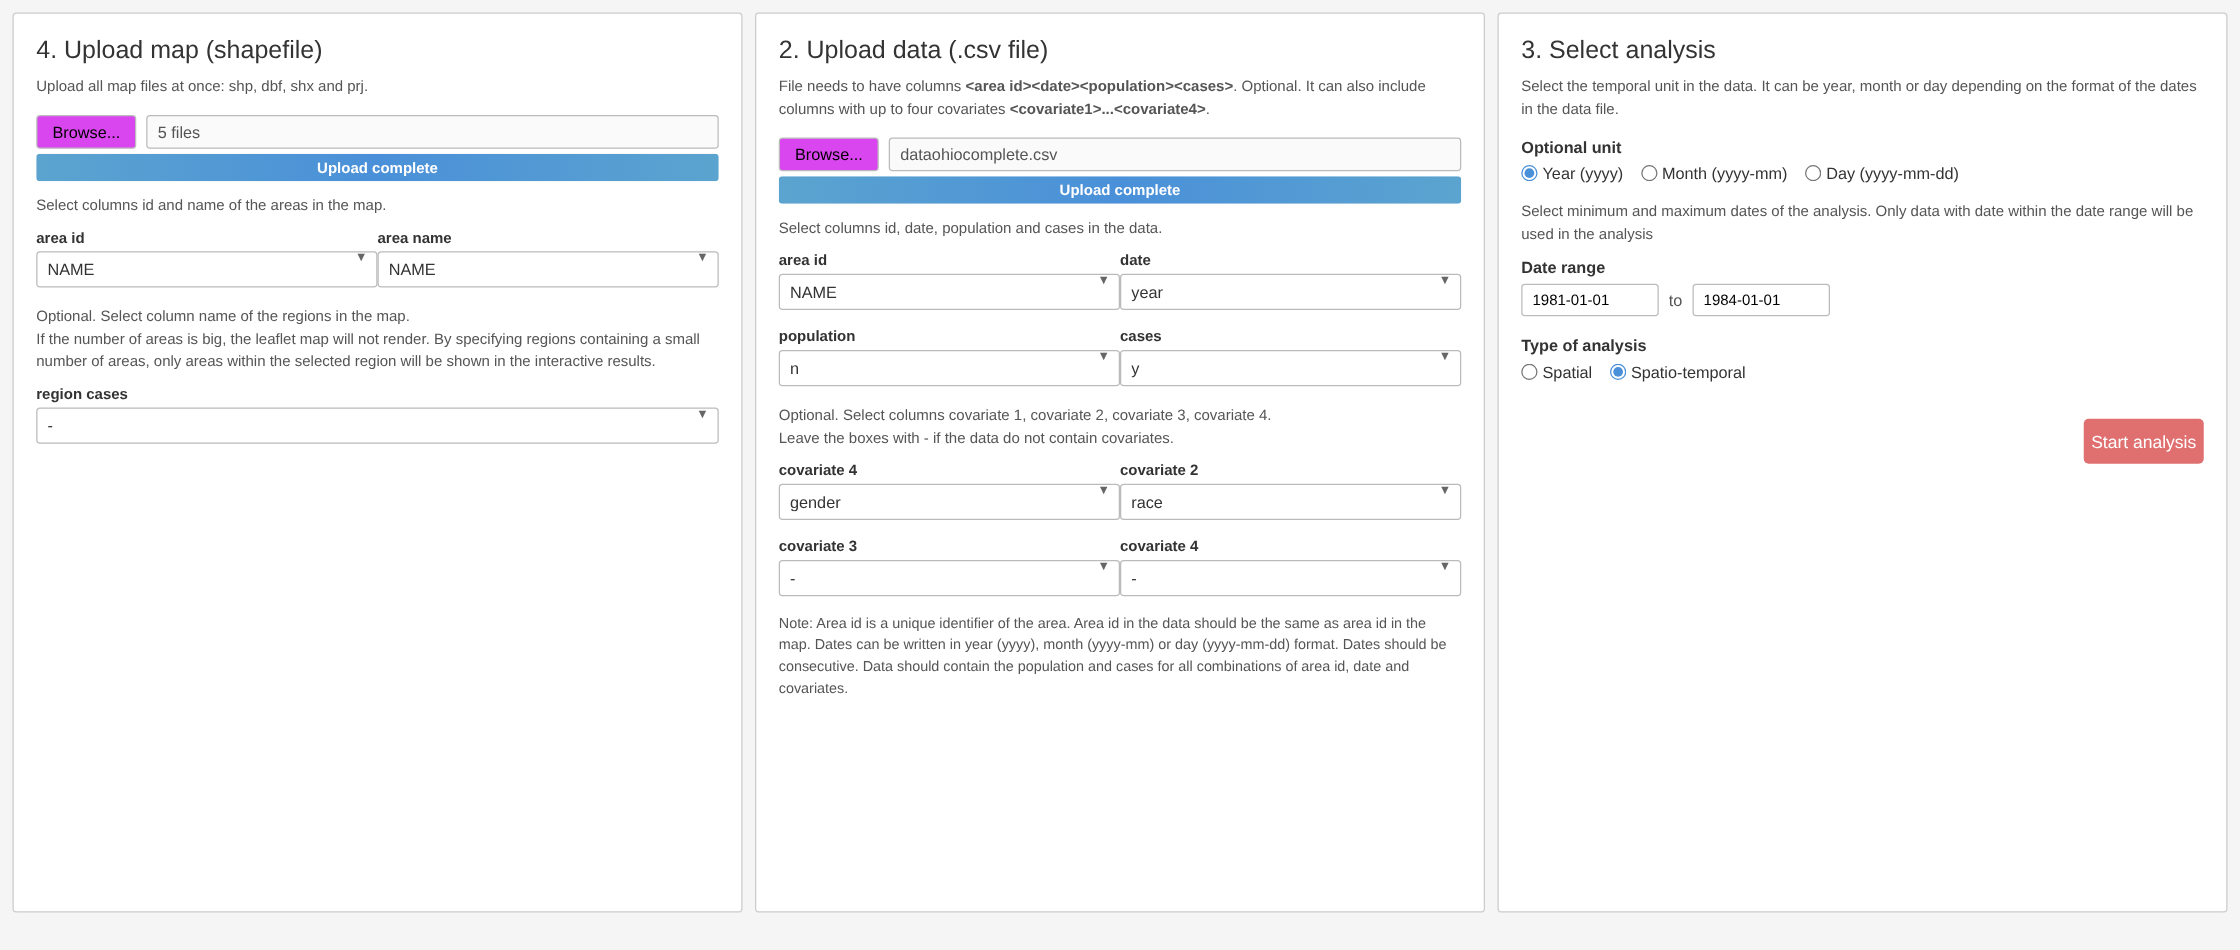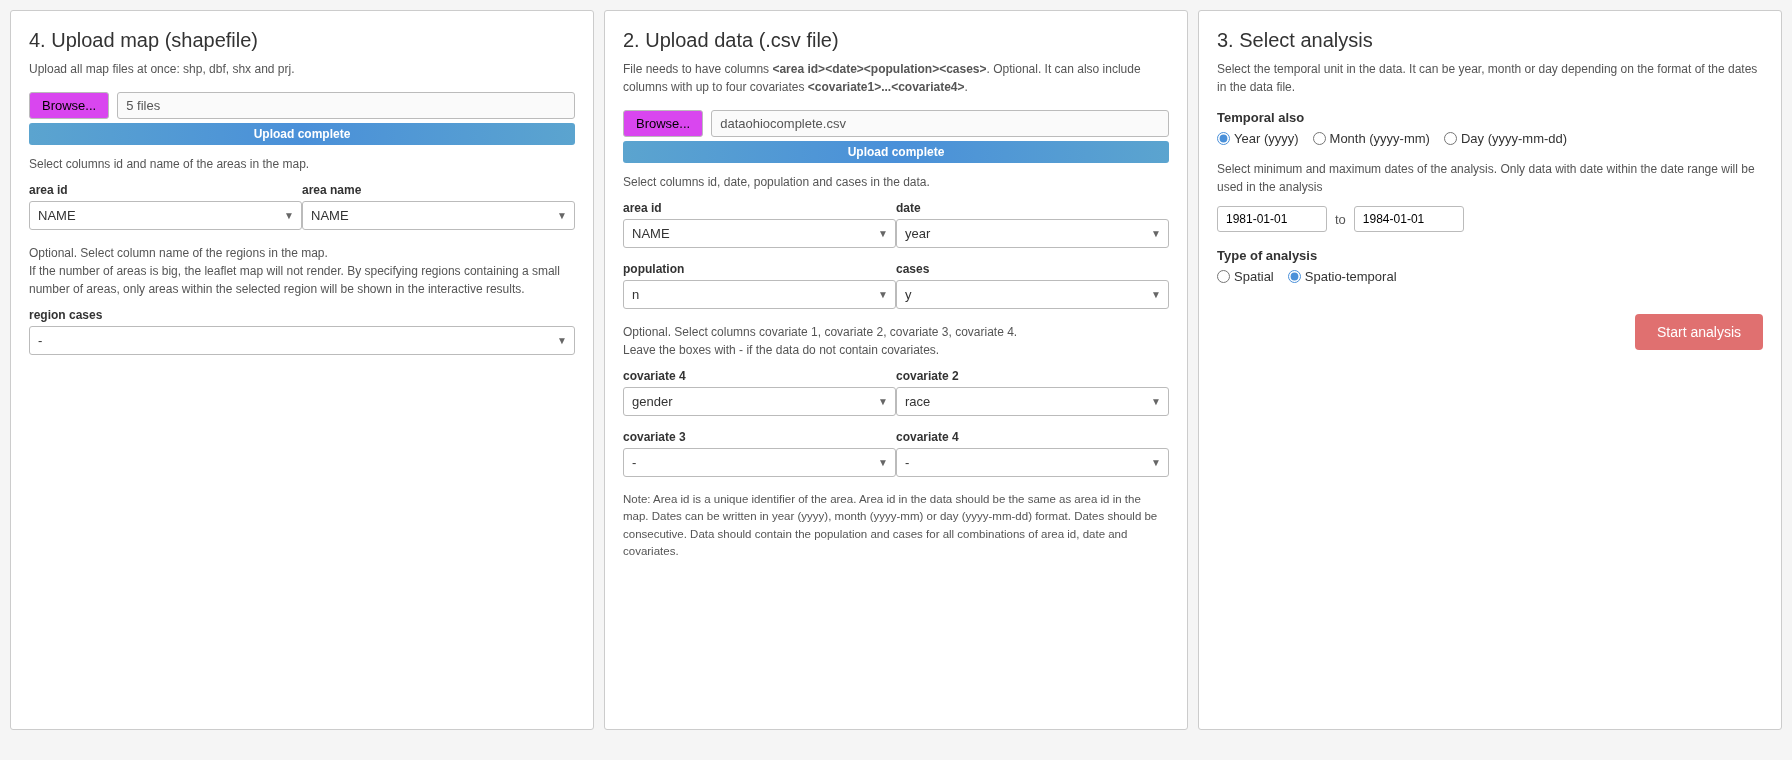--- a/index.html
+++ b/index.html
@@ -107,21 +107,21 @@
     .select-row {
       display: flex;
       margin-bottom: 14px;
     }
     .select-col {
       flex: 1;
     }
     .select-wrapper {
       position: relative;
       display: flex;
-      align-items: center;
+      align-items: flex-start;
     }
     select {
       width: 100%;
       padding: 6px 28px 6px 8px;
       border: 1px solid #bbb;
       border-radius: 3px;
       font-size: 13px;
       appearance: none;
       background: #fff;
       color: #333;
@@ -183,21 +183,21 @@
     }
     .to-label {
       font-size: 13px;
       color: #555;
     }
     .start-analysis-btn {
       background: #e07070;
       color: #fff;
       border: none;
       border-radius: 4px;
-      padding: 10px 22px;
+      padding: 10px 6px;
       font-size: 14px;
       cursor: pointer;
       display: block;
       margin-top: 30px;
       margin-left: auto;
     }
     .note-text {
       font-size: 11.5px;
       color: #555;
       line-height: 1.5;
@@ -367,38 +367,39 @@
     </div>
   </div>
 
   <p class="note-text">Note: Area id is a unique identifier of the area. Area id in the data should be the same as area id in the map. Dates can be written in year (yyyy), month (yyyy-mm) or day (yyyy-mm-dd) format. Dates should be consecutive. Data should contain the population and cases for all combinations of area id, date and covariates.</p>
 </div>
 
 <div class="panel">
   <h2 class="panel-title">3. Select analysis</h2>
   <p class="panel-subtitle">Select the temporal unit in the data. It can be year, month or day depending on the format of the dates in the data file.</p>
 
-  <span class="bold-label">Temporal also</span>
+  <span class="bold-label">Optional unit</span>
   <div class="radio-group">
     <label class="radio-option">
       <input type="radio" name="temporal" value="year" checked="" style="">
       <span>Year (yyyy)</span>
     </label>
     <label class="radio-option">
       <input type="radio" name="temporal" value="month" style="">
       <span>Month (yyyy-mm)</span>
     </label>
     <label class="radio-option">
       <input type="radio" name="temporal" value="day" style="">
       <span>Day (yyyy-mm-dd)</span>
     </label>
   </div>
 
   <p class="optional-note">Select minimum and maximum dates of the analysis. Only data with date within the date range will be used in the analysis</p>
 
+  <span class="bold-label">Date range</span>
   <div class="date-range-row">
     <input type="text" class="date-input" value="1981-01-01" style="">
     <span class="to-label">to</span>
     <input type="text" class="date-input" value="1984-01-01" style="">
   </div>
 
   <span class="bold-label">Type of analysis</span>
   <div class="radio-group">
     <label class="radio-option">
       <input type="radio" name="analysis_type" value="spatial" style="">

